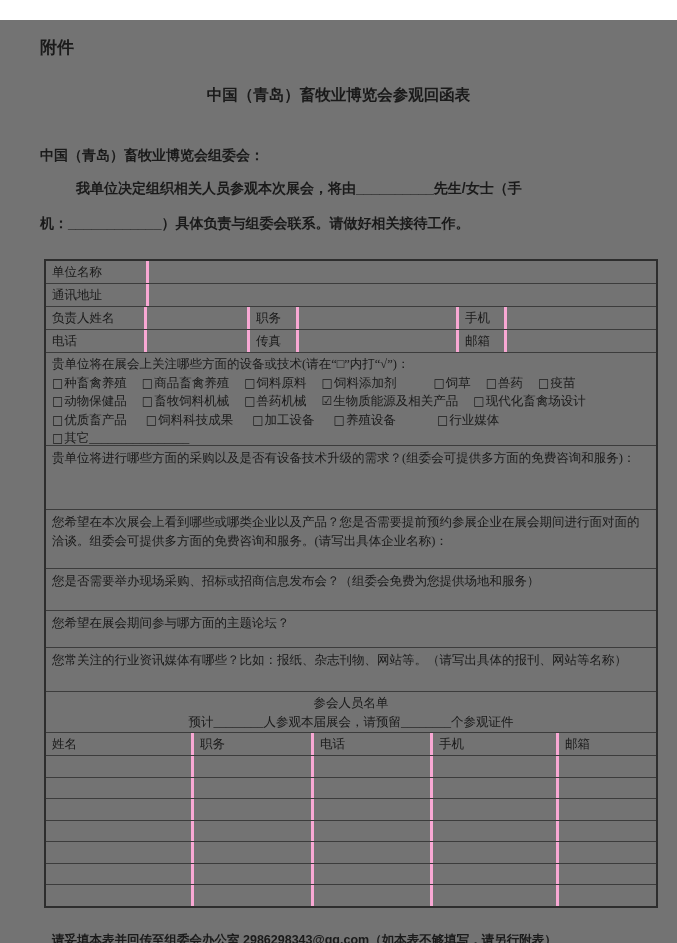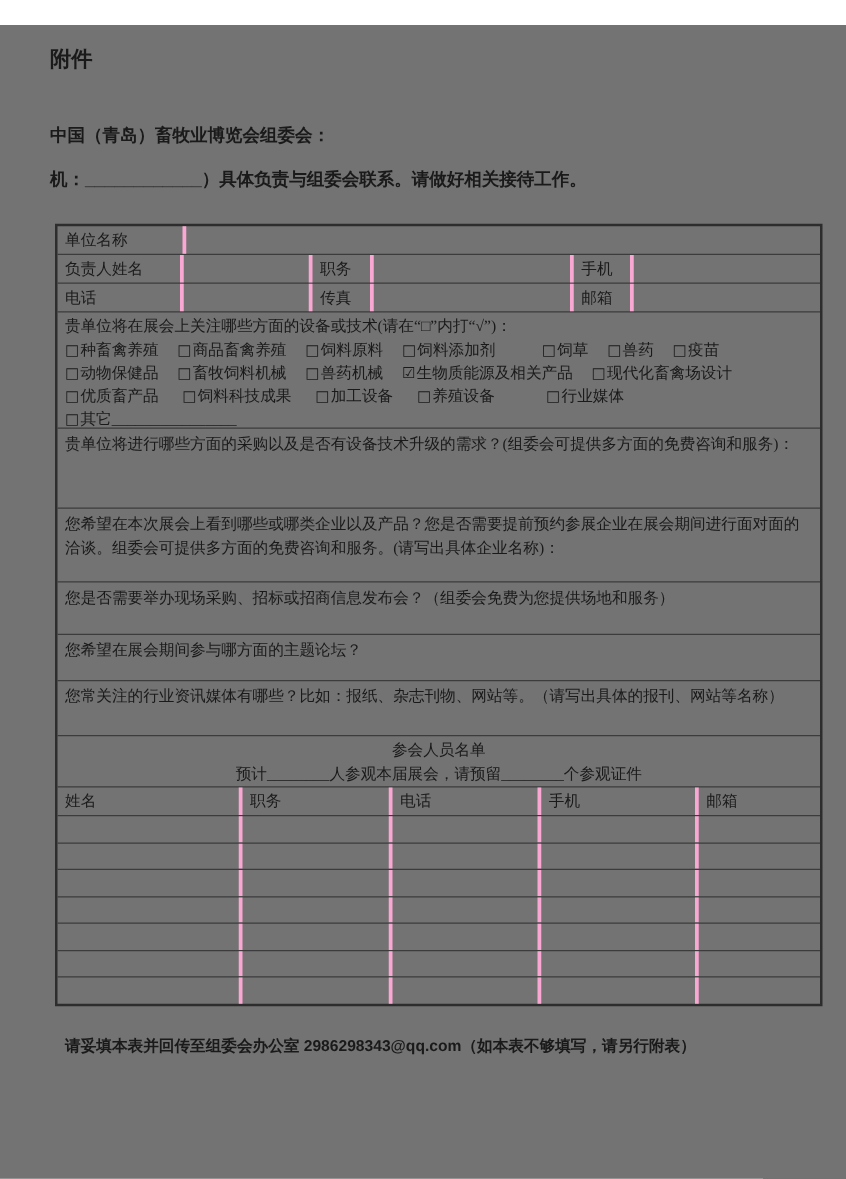--- a/index.html
+++ b/index.html
@@ -98,31 +98,37 @@
     font-weight: bold; font-size: 12.5px;
   }
 </style>
 </head>
 <body>
 
 <div class="doc">
 
   <div class="attachment">附件</div>
 
+  <div class="title">中国（青岛）畜牧业博览会参观回函表</div>
 
   <div class="salutation">中国（青岛）畜牧业博览会组委会：</div>
+  <div class="intro-line1">我单位决定组织相关人员参观本次展会，将由__________先生/女士（手</div>
   <div class="intro-line2">机：____________）具体负责与组委会联系。请做好相关接待工作。</div>
 
   <div class="form">
 
     <div class="row">
       <div class="cell h22 w103">单位名称</div>
       <div class="cell h22 grow"></div>
     </div>
 
+    <div class="row">
+      <div class="cell h22 w103">通讯地址</div>
+      <div class="cell h22 grow"></div>
+    </div>
 
     <div class="row">
       <div class="cell h22 wc1">负责人姓名</div>
       <div class="cell h22 wc2"></div>
       <div class="cell h22 wc3">职务</div>
       <div class="cell h22 wc4"></div>
       <div class="cell h22 wc5">手机</div>
       <div class="cell h22 grow"></div>
     </div>
 

